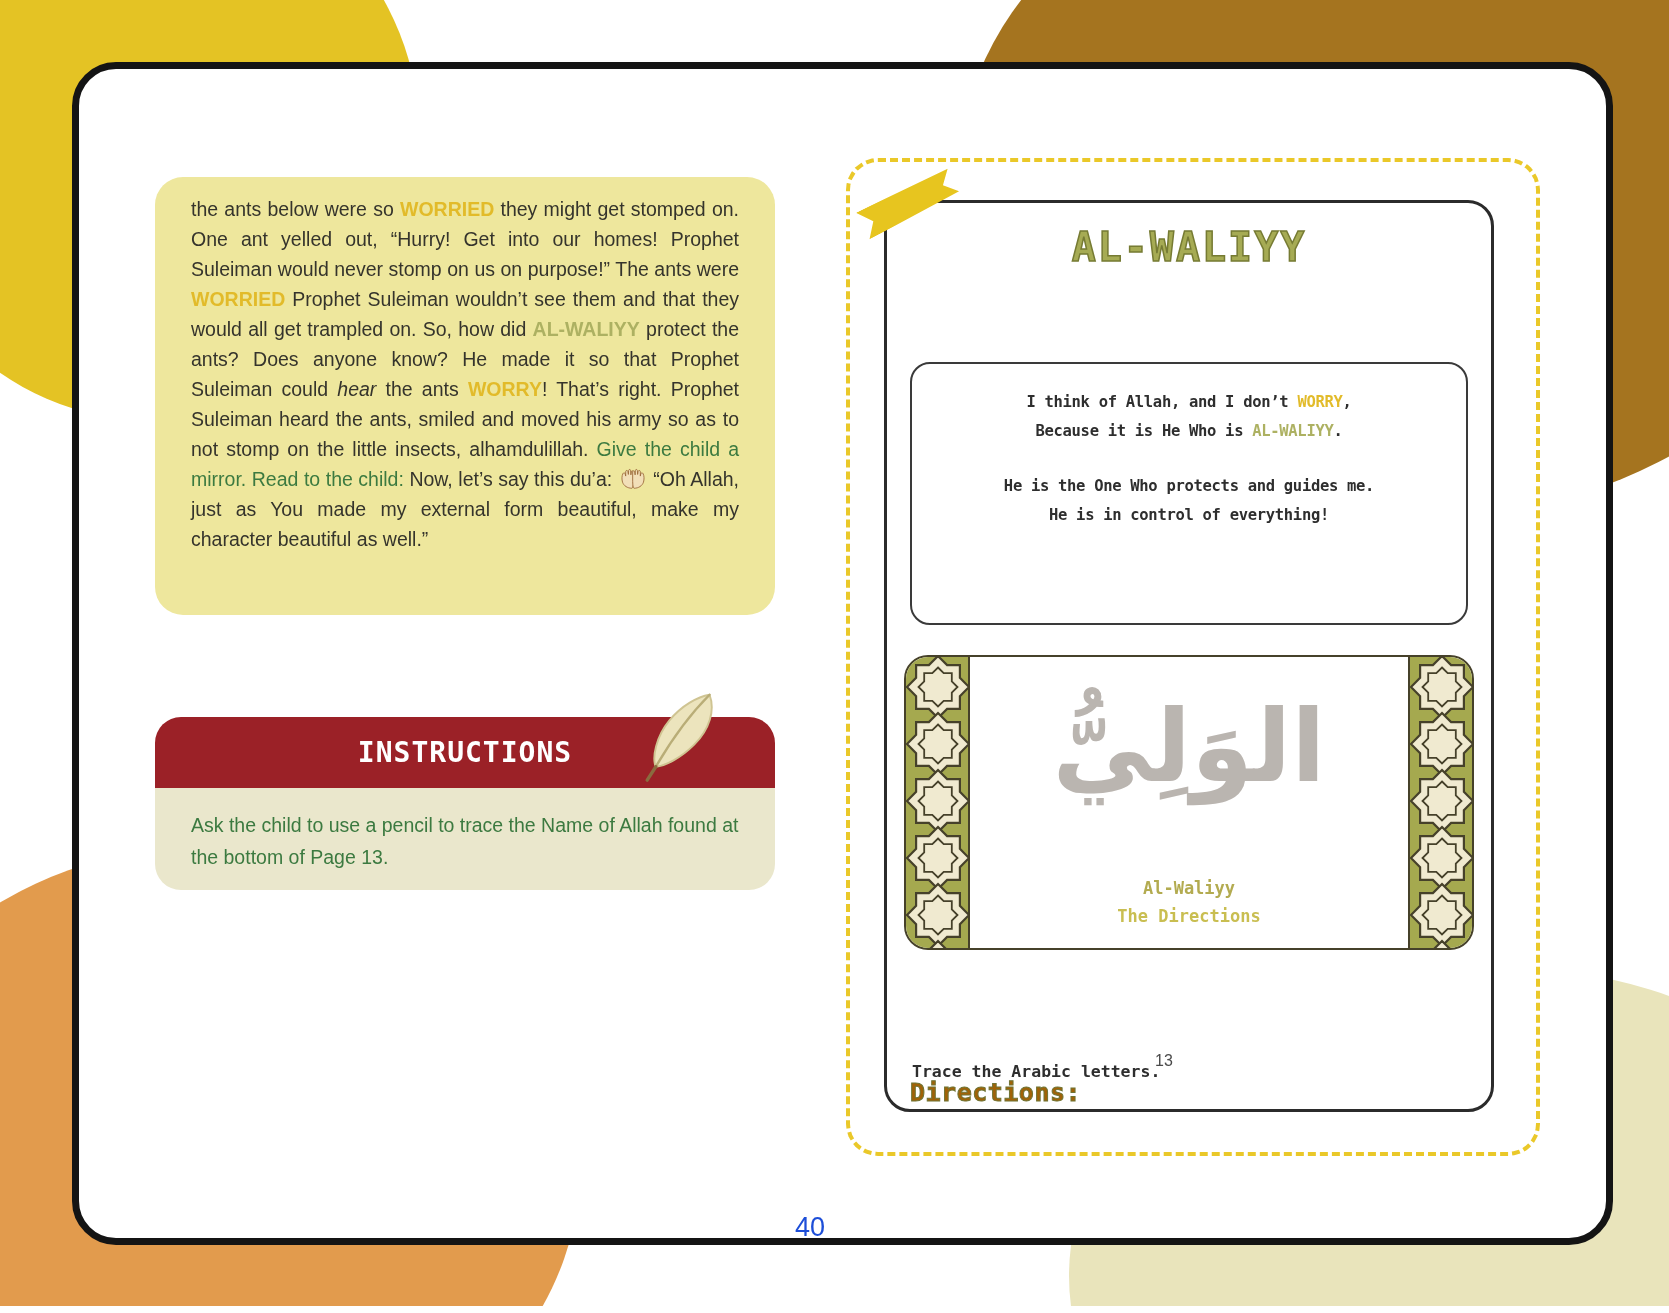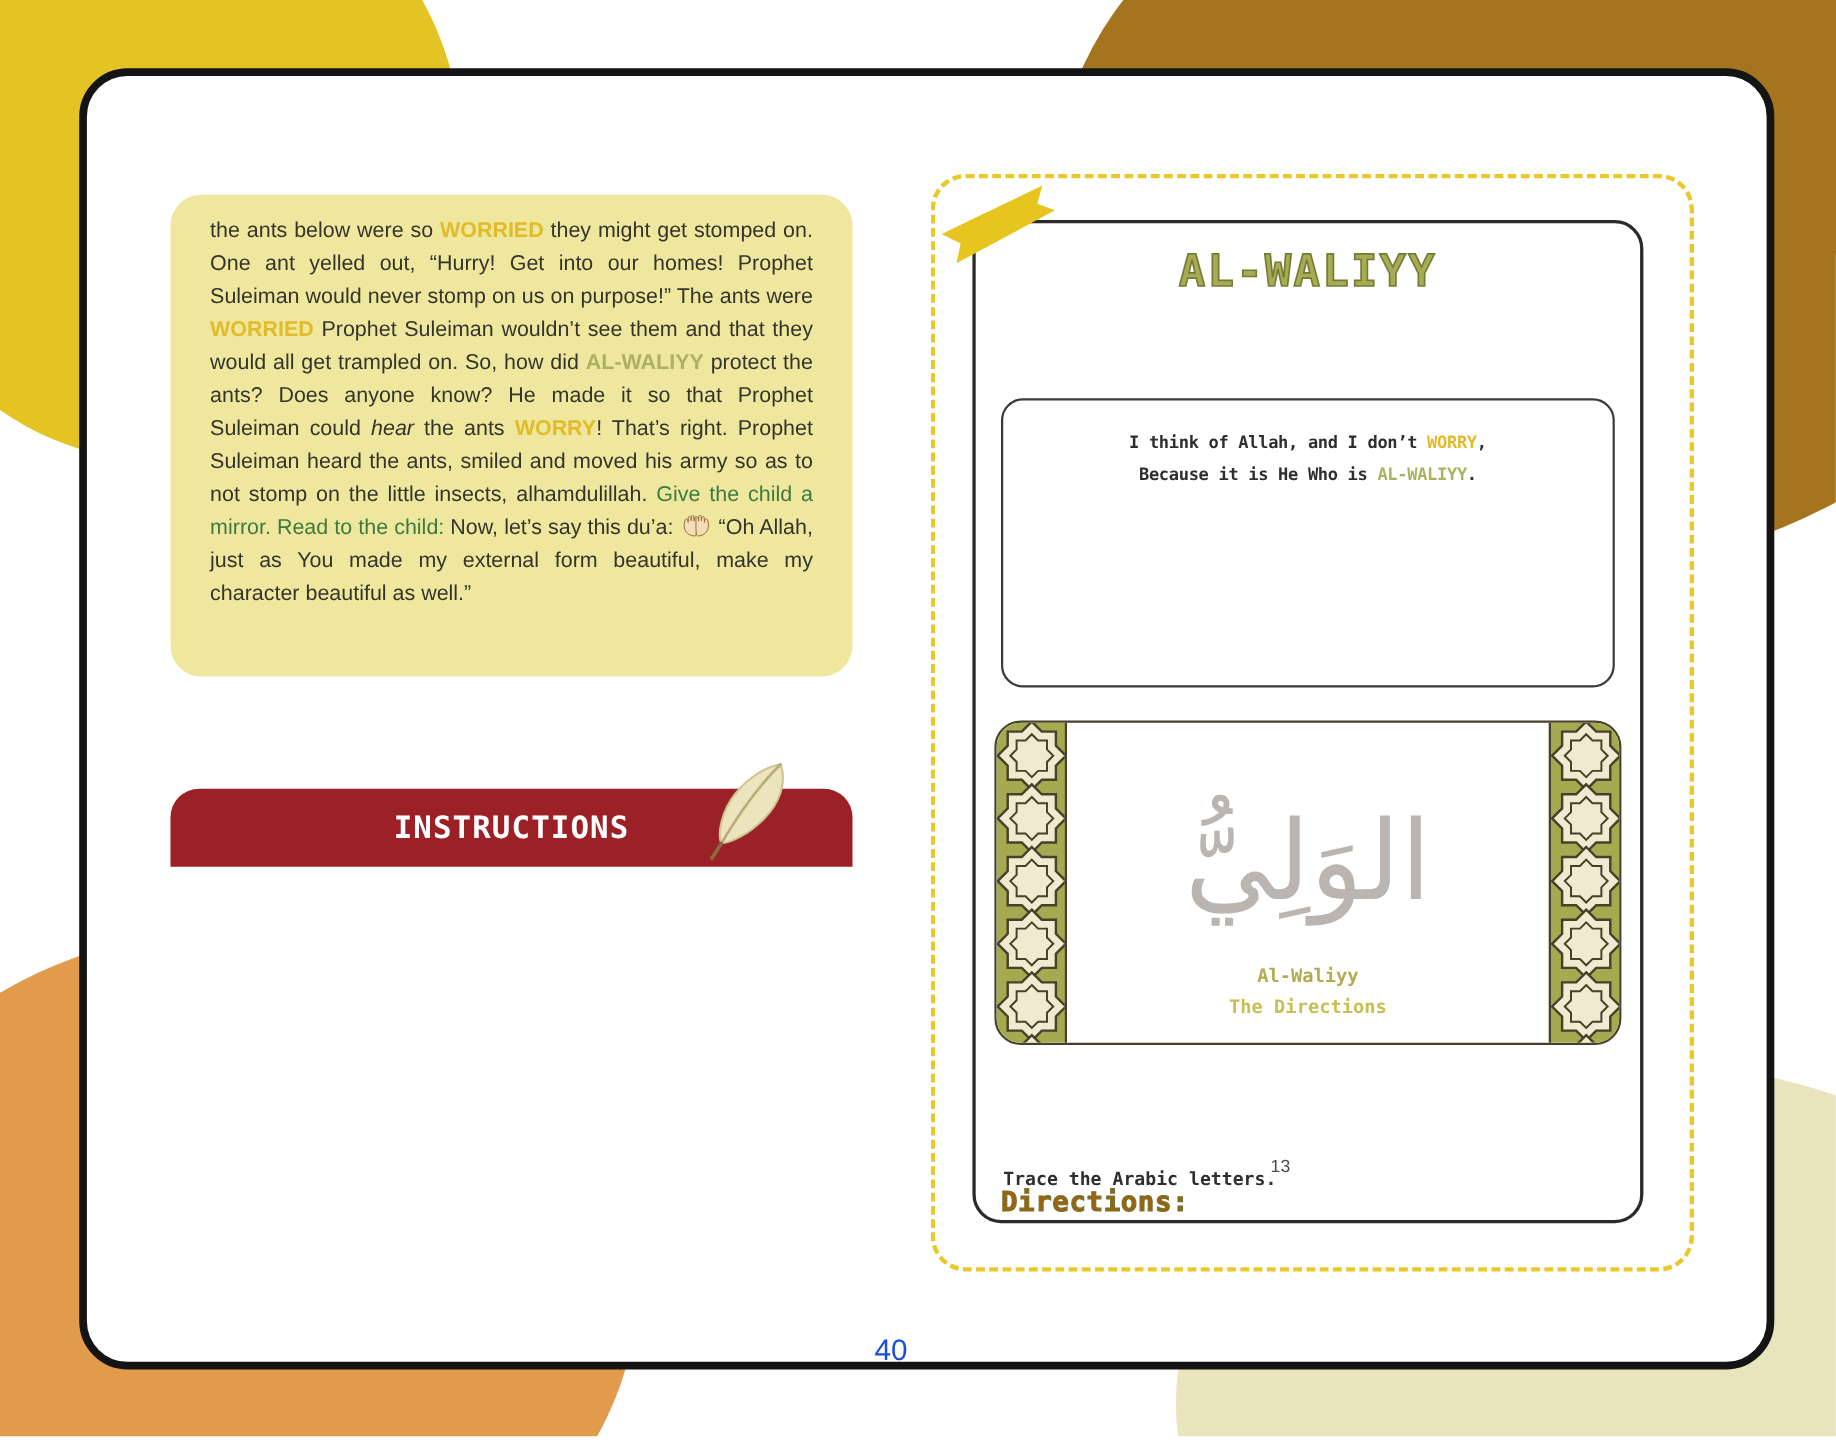--- a/index.html
+++ b/index.html
@@ -62,21 +62,21 @@
   .poem-line .seg-worried { color:#e2bb2a; }
   .poem-line .seg-name { color:#adb162; }
 
   .trace-box { position:absolute; z-index:4; left:904px; top:655px; width:570px; height:295px;
     background:#ffffff; border:2.5px solid #46412a; border-radius:24px; overflow:hidden; }
   .star-col { position:absolute; top:0; bottom:0; width:64px; background:#a5a94f; overflow:hidden; }
   .star-col.left  { left:0;  border-right:2px solid #46412a; }
   .star-col.right { right:0; border-left:2px solid #46412a; }
   .trace-center { position:absolute; left:66px; right:66px; top:0; bottom:0; text-align:center; }
   .arabic { position:absolute; top:0; left:0; right:0; font-family:"DejaVu Sans", sans-serif;
-    font-weight:normal; font-size:100px; line-height:180px; color:#bab5b0; direction:rtl;margin-top:36px; }
+    font-weight:bold; font-size:100px; line-height:180px; color:#bab5b0; direction:rtl; }
   .trace-name { position:absolute; left:0; right:0; bottom:50px; font-family:"DejaVu Sans Mono", monospace;
     font-weight:bold; font-size:17px; color:#b3ab50; }
   .trace-meaning { position:absolute; left:0; right:0; bottom:22px; font-family:"DejaVu Sans Mono", monospace;
     font-weight:bold; font-size:17px; color:#c9be51; }
 
   .directions-label { position:absolute; z-index:4; left:910px; top:1078px;
     font-family:"DejaVu Sans Mono", monospace; font-weight:bold; font-size:25px; letter-spacing:0.5px;
     color:#a16207; -webkit-text-stroke:1px #6f7434; }
   .directions-text { position:absolute; z-index:4; left:912px; top:1062px;
     font-family:"DejaVu Sans Mono", monospace; font-weight:bold; font-size:16.5px; color:#2e2e2e; }
@@ -108,33 +108,40 @@
   </div>
 
   <div class="instr-banner">
     <span class="instr-title">INSTRUCTIONS</span>
     <svg class="feather" viewBox="0 0 100 100">
       <path d="M86 6 C92 22 86 42 70 58 C56 72 40 80 30 81 C26 72 30 50 44 33 C57 17 74 8 86 6 Z" fill="#ece4bd" stroke="#cfc492" stroke-width="2"></path>
       <path d="M86 6 C68 24 48 50 30 81" fill="none" stroke="#b9ad77" stroke-width="2.5" stroke-linecap="round"></path>
       <path d="M30 81 L21 95" fill="none" stroke="#8a6b3f" stroke-width="3.5" stroke-linecap="round"></path>
     </svg>
   </div>
+  <div class="instr-body">
+    <p>Ask the child to use a pencil to trace the Name of Allah found at the bottom of Page 13.</p>
+  </div>
 
   <div class="page-num-left">40</div>
 
   <div class="ws-dashed"></div>
   <div class="ws-card"></div>
   <div class="tape"></div>
 
   <div class="ws-title">AL-WALIYY</div>
 
   <div class="poem-box">
       <div class="stanza">
         <div class="poem-line"><span class="seg-normal">I think of Allah, and I don’t </span><span class="seg-worried">WORRY</span><span class="seg-normal">,</span></div>
         <div class="poem-line"><span class="seg-normal">Because it is He Who is </span><span class="seg-name">AL-WALIYY</span><span class="seg-normal">.</span></div>
+      </div>
+      <div class="stanza">
+        <div class="poem-line"><span class="seg-normal">He is the One Who protects and guides me.</span></div>
+        <div class="poem-line"><span class="seg-normal">He is in control of everything!</span></div>
       </div>
     </div>
 
   <div class="trace-box">
     <div class="star-col left"><svg width="64" height="354">
           <polygon points="32.0,-1.0 41.1,8.1 53.9,8.1 53.9,20.9 63.0,30.0 53.9,39.1 53.9,51.9 41.1,51.9 32.0,61.0 22.9,51.9 10.1,51.9 10.1,39.1 1.0,30.0 10.1,20.9 10.1,8.1 22.9,8.1" fill="#f0ead0" stroke="#46412a" stroke-width="2.2"></polygon>
           <polygon points="32.0,10.5 37.7,16.2 45.8,16.2 45.8,24.3 51.5,30.0 45.8,35.7 45.8,43.8 37.7,43.8 32.0,49.5 26.3,43.8 18.2,43.8 18.2,35.7 12.5,30.0 18.2,24.3 18.2,16.2 26.3,16.2" fill="none" stroke="#46412a" stroke-width="1.8"></polygon>
           <polygon points="32.0,56.0 41.1,65.1 53.9,65.1 53.9,77.9 63.0,87.0 53.9,96.1 53.9,108.9 41.1,108.9 32.0,118.0 22.9,108.9 10.1,108.9 10.1,96.1 1.0,87.0 10.1,77.9 10.1,65.1 22.9,65.1" fill="#f0ead0" stroke="#46412a" stroke-width="2.2"></polygon>
           <polygon points="32.0,67.5 37.7,73.2 45.8,73.2 45.8,81.3 51.5,87.0 45.8,92.7 45.8,100.8 37.7,100.8 32.0,106.5 26.3,100.8 18.2,100.8 18.2,92.7 12.5,87.0 18.2,81.3 18.2,73.2 26.3,73.2" fill="none" stroke="#46412a" stroke-width="1.8"></polygon>
           <polygon points="32.0,113.0 41.1,122.1 53.9,122.1 53.9,134.9 63.0,144.0 53.9,153.1 53.9,165.9 41.1,165.9 32.0,175.0 22.9,165.9 10.1,165.9 10.1,153.1 1.0,144.0 10.1,134.9 10.1,122.1 22.9,122.1" fill="#f0ead0" stroke="#46412a" stroke-width="2.2"></polygon>

